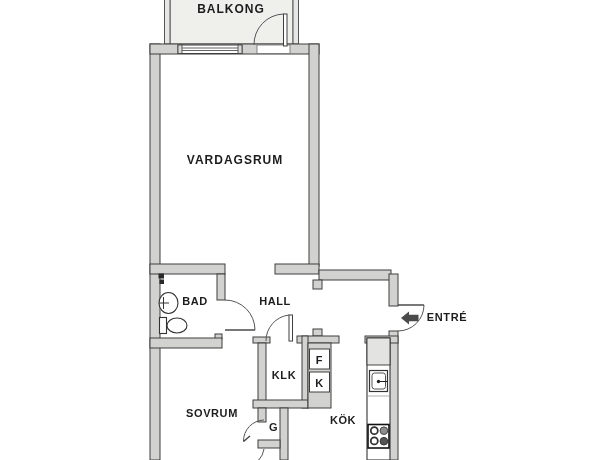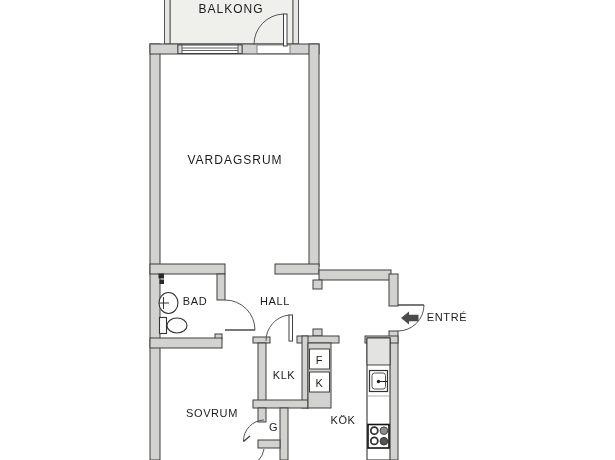--- a/index.html
+++ b/index.html
@@ -1,17 +1,17 @@
 <!DOCTYPE html>
 <html><head>
 <meta charset="utf-8">
 <style>
   html,body{margin:0;padding:0;background:#ffffff;}
   .stage{position:relative;width:615px;height:460px;background:#fff;overflow:hidden;
-         font-family:"Liberation Sans", sans-serif;}
+         font-family:"Liberation Sans", sans-serif;font-weight:bold;}
   svg{position:absolute;left:0;top:0;}
   text{fill:#1c1c1c;font-family:"Liberation Sans",sans-serif;}
   .room-label{font-size:12px;letter-spacing:1px;}
   .small-label{font-size:11px;letter-spacing:0.6px;}
 </style>
 </head>
 <body>
 
 <div class="stage">
 <svg width="615" height="460" viewBox="0 0 615 460">

